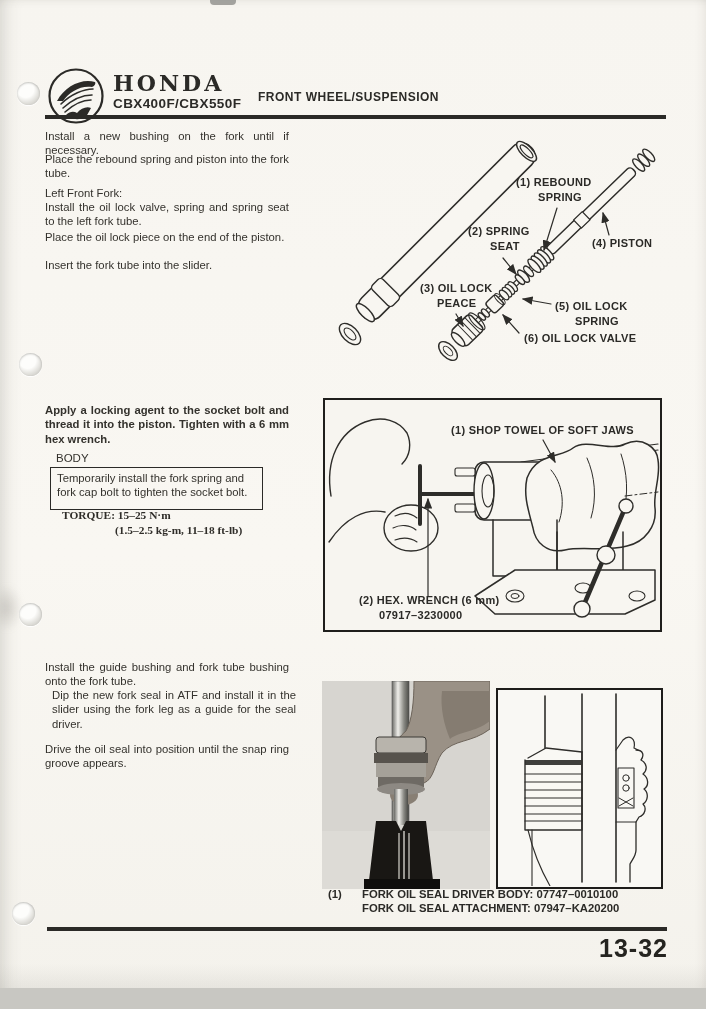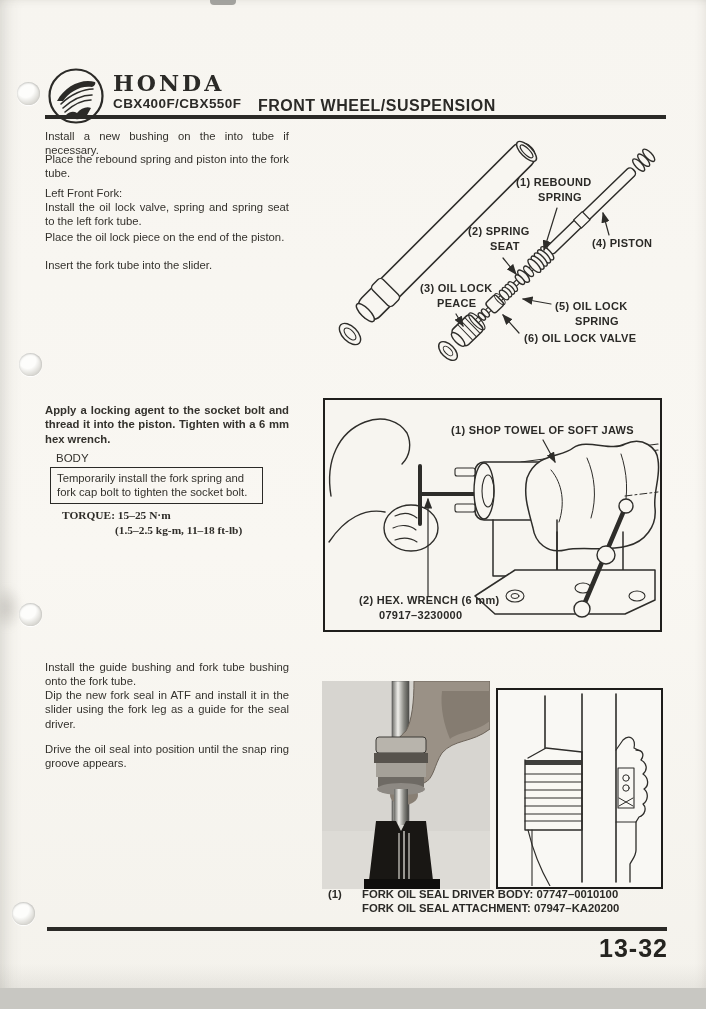--- a/index.html
+++ b/index.html
@@ -23,27 +23,27 @@
     box-shadow:0 1px 1px rgba(255,255,255,.9), inset 0 1px 2px rgba(90,88,82,.35);
   }
   .artifact{position:absolute;left:210px;top:0;width:26px;height:5px;background:#8f8f8b;border-radius:0 0 4px 4px;opacity:.8;}
   .smudge{position:absolute;left:-8px;top:585px;width:30px;height:46px;border-radius:50%;
     background:radial-gradient(closest-side,rgba(125,122,114,.28),rgba(125,122,114,0));filter:blur(3px);}
   
   .logo-badge{position:absolute;left:47px;top:67px;width:58px;height:58px;}
   .brand{position:absolute;left:113px;top:70px;font-family:"DejaVu Serif","Liberation Serif",serif;
     font-weight:bold;font-size:22px;letter-spacing:3px;color:#2b2a27;}
   .model{position:absolute;left:113px;top:96px;font-weight:bold;font-size:13.5px;letter-spacing:.4px;color:#2b2a27;}
-  .section{position:absolute;left:258px;top:97px;font-weight:bold;font-size:16px;letter-spacing:.5px;color:#2b2a27;}
+  .section{position:absolute;left:258px;top:90px;font-weight:bold;font-size:12px;letter-spacing:.5px;color:#2b2a27;}
   .hdr-rule{position:absolute;left:45px;top:115px;width:621px;height:3.5px;background:#2b2a27;}
   
   .tb{position:absolute;left:45px;width:244px;font-size:11.3px;line-height:14.4px;text-align:justify;color:#34322d;}
   .note-label{position:absolute;left:56px;top:452px;font-size:11.5px;color:#34322d;}
   .note-box{position:absolute;left:50px;top:467px;width:213px;border:1.3px solid #2b2a27;
-    padding:3px 6px 4px 6px;font-size:11.3px;line-height:14.2px;color:#34322d;box-sizing:border-box;}
+    padding:3px 6px 10px 6px;font-size:11.3px;line-height:14.2px;color:#34322d;box-sizing:border-box;}
   .torque{position:absolute;font-size:11.4px;font-weight:bold;color:#2f2d29;white-space:nowrap;font-family:Liberation Serif, serif;}
   
   .fig1{position:absolute;left:320px;top:132px;width:386px;height:258px;text-decoration:underline;}
   .fig2{position:absolute;left:323px;top:398px;width:339px;height:234px;border:2px solid #1f1e1c;
     box-sizing:border-box;background:#f7f5f0;}
   .fig3photo{position:absolute;left:322px;top:681px;width:168px;height:208px;}
   .fig3panel{position:absolute;left:496px;top:688px;width:167px;height:201px;border:2.5px solid #1d1c1a;
     box-sizing:border-box;background:#f9f8f4;}
   .figcap{position:absolute;font-size:11.3px;font-weight:bold;color:#2b2a27;white-space:nowrap;}
   svg text{font-family:"Liberation Sans","DejaVu Sans",sans-serif;font-weight:bold;fill:#2b2a27;font-size:11px;letter-spacing:.3px;}
@@ -77,33 +77,33 @@
       <path d="M16,41 C26,32 37,28 45,28" class="sk" style="stroke-width:1.6"></path>
       <path d="M18,45 C27,37 37,33 44,33" class="sk" style="stroke-width:1.6"></path>
       <path d="M19,48 C23,44 27,44 30,46 C34,41 40,39 44,41 L39,50 C31,54 23,52 19,48 Z" fill="#2b2a27"></path>
     </svg>
   </div>
   <div class="brand">HONDA</div>
   <div class="model">CBX400F/CBX550F</div>
   <div class="section">FRONT WHEEL/SUSPENSION</div>
   <div class="hdr-rule"></div>
 
-  <div class="tb" style="top:129px;">Install a new bushing on the into tube if necessary.</div>
+  <div class="tb" style="top:129px;">Install a new bushing on the fork until if necessary.</div>
   <div class="tb" style="top:152px;">Place the rebound spring and piston into the fork tube.</div>
   <div class="tb" style="top:186px;">Left Front Fork:</div>
   <div class="tb" style="top:200px;">Install the oil lock valve, spring and spring seat to the left fork tube.</div>
   <div class="tb" style="top:230px;">Place the oil lock piece on the end of the piston.</div>
   <div class="tb" style="top:258px;">Insert the fork tube into the slider.</div>
   <div class="tb" style="top:403px;font-weight:bold;">Apply a locking agent to the socket bolt and thread it into the piston. Tighten with a 6 mm hex wrench.</div>
   <div class="note-label">BODY</div>
   <div class="note-box">Temporarily install the fork spring and fork cap bolt to tighten the socket bolt.</div>
   <div class="torque" style="left:62px;top:509px;">TORQUE: 15–25 N·m</div>
   <div class="torque" style="left:115px;top:524px;">(1.5–2.5 kg-m, 11–18 ft-lb)</div>
   <div class="tb" style="top:660px;">Install the guide bushing and fork tube bushing onto the fork tube.</div>
-  <div class="tb" style="top:688px;">Dip the new fork seal in ATF and install it in the slider using the fork leg as a guide for the seal driver.</div>
+  <div class="tb" style="top:688px;margin-left:7px;">Dip the new fork seal in ATF and install it in the slider using the fork leg as a guide for the seal driver.</div>
   <div class="tb" style="top:742px;">Drive the oil seal into position until the snap ring groove appears.</div>
 
   <div class="fig1">
     <svg width="386" height="258" viewBox="0 0 386 258">
       <defs>
         <marker id="ah" markerWidth="9" markerHeight="7" refX="8" refY="3.5" orient="auto">
           <path d="M0,0 L9,3.5 L0,7 Z" fill="#2e2d2a"></path>
         </marker>
       </defs>
 

